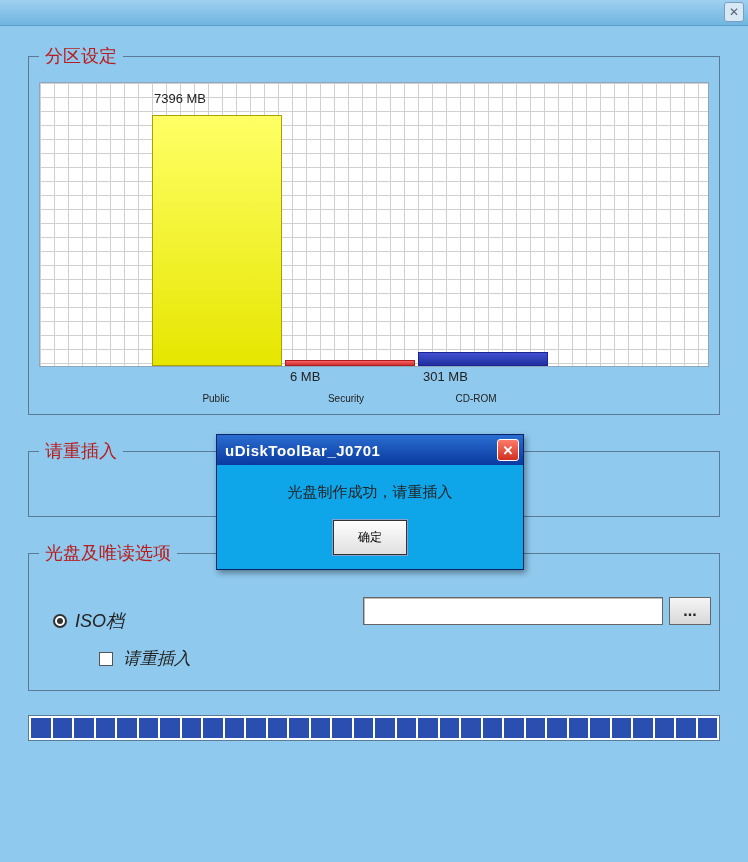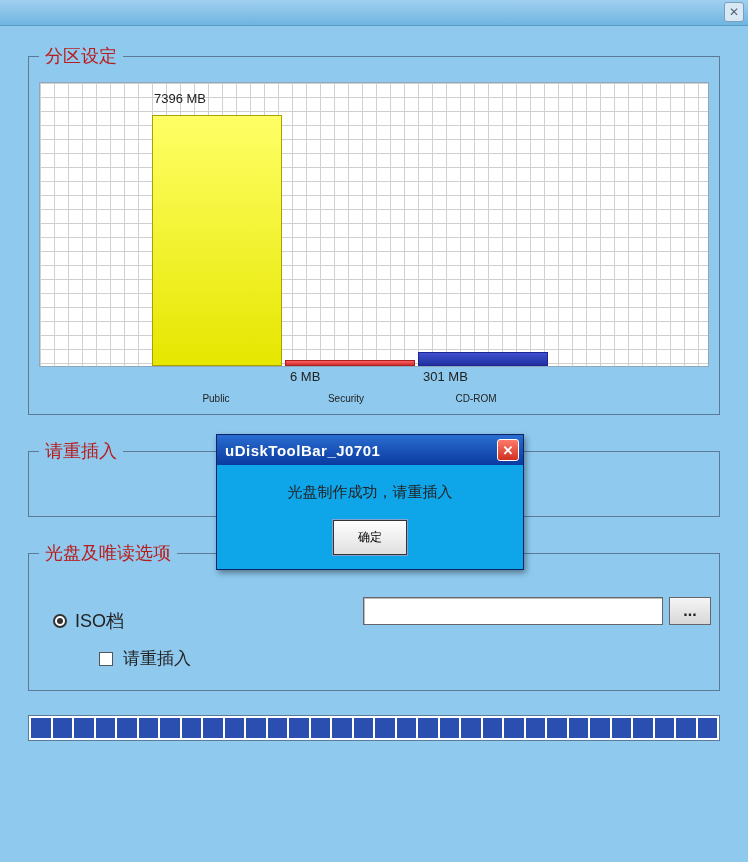--- a/index.html
+++ b/index.html
@@ -56,21 +56,21 @@
   position: absolute; bottom: 0;
 }
 .bar.public { left: 112px; width: 130px; background: linear-gradient(#ffff66,#e6e600); height: 251px; border:1px solid #aaa000;}
 .bar.security { left: 245px; width: 130px; background: linear-gradient(#ff6060,#cc3030); height: 6px; border:1px solid #aa2020;}
 .bar.cdrom { left: 378px; width: 130px; background: linear-gradient(#4050d0,#2030a0); height: 14px; border:1px solid #1a2590;}
 .bar-label { position: absolute; font-size: 13px; color: #222; }
 .labels-row {
   display: flex; padding: 4px 0 0;
 }
 .label-col { text-align: center; font-size: 10px; color: #222;}
-.options-area { padding: 12px 6px 16px; }
+.options-area { padding: 12px 6px 16px; font-style: italic; }
 .radio-row { display:flex; align-items:center; gap:8px; margin: 18px 0 14px 8px;}
 .radio-dot { width:14px; height:14px; border-radius:50%; border:2px solid #333; display:flex; align-items:center; justify-content:center; background:#fff;}
 .radio-dot.inner::after { content:""; width:6px; height:6px; background:#333; border-radius:50%;}
 .radio-label { font-size: 18px; font-weight: 500; color:#222;}
 .check-row { display:flex; align-items:center; gap:10px; margin: 0 0 0 54px;}
 .check-box { width:14px; height:14px; border:1px solid #555; background:#fff;}
 .text-field {
   position:absolute; right:56px; top:32px;
   width:300px; height:28px;
   background:#fff; border:1px solid #666;

